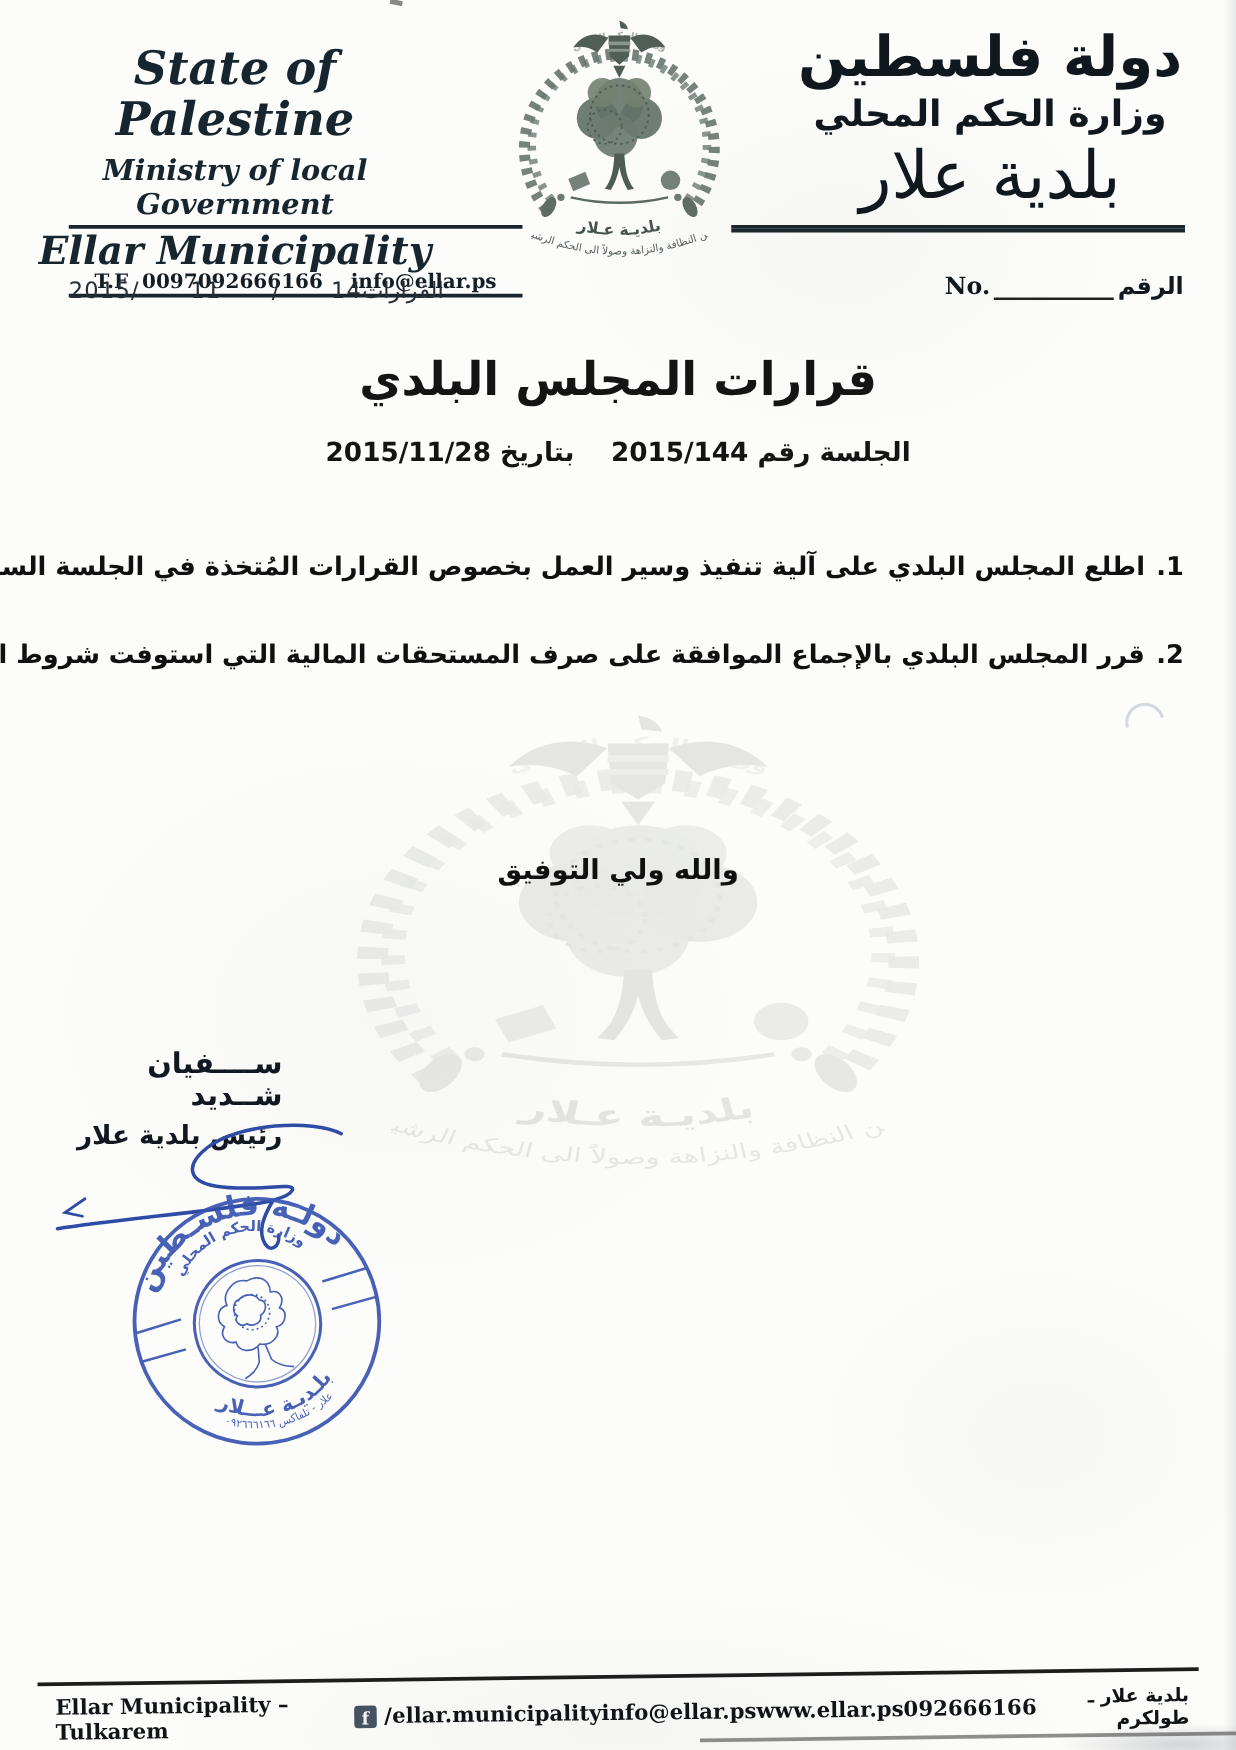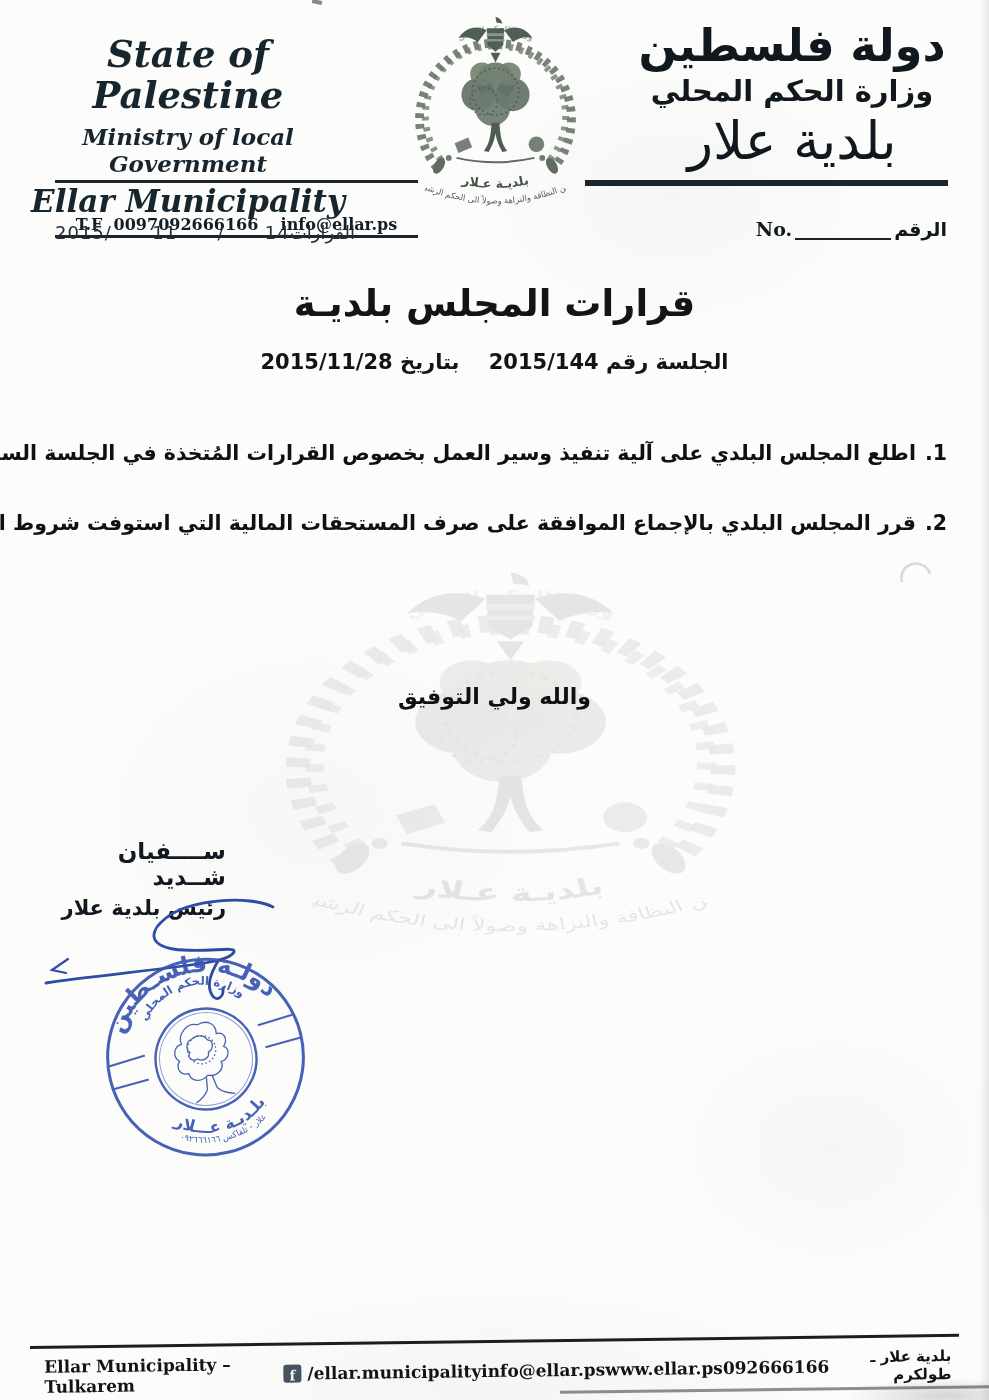--- a/index.html
+++ b/index.html
@@ -161,21 +161,21 @@
   <div class="abs no-row">
     <span>No.</span>
     <span class="no-line"></span>
     <span class="no-ar" dir="rtl">الرقم</span>
   </div>
   <div class="abs date-row">
     <span class="date-val" dir="ltr">2015/      11      /      14</span>
     <span dir="rtl">القرارات</span>
   </div>
 
-  <div class="abs doc-title" dir="rtl" lang="ar">قرارات المجلس بلديـة</div>
+  <div class="abs doc-title" dir="rtl" lang="ar">قرارات المجلس البلدي</div>
   <div class="abs doc-subtitle" dir="rtl" lang="ar">الجلسة رقم 2015/144    بتاريخ 2015/11/28</div>
 
   <svg class="abs watermark" width="545" height="430" viewBox="0 0 200 230" preserveAspectRatio="none">
     <use href="#emblem-art"></use>
   </svg>
 
   <div class="abs body-list" lang="ar">
     <div class="decision">
       <span class="num">1.</span><span>اطلع المجلس البلدي على آلية تنفيذ وسير العمل بخصوص القرارات المُتخذة في الجلسة السابقة.</span>
     </div>

